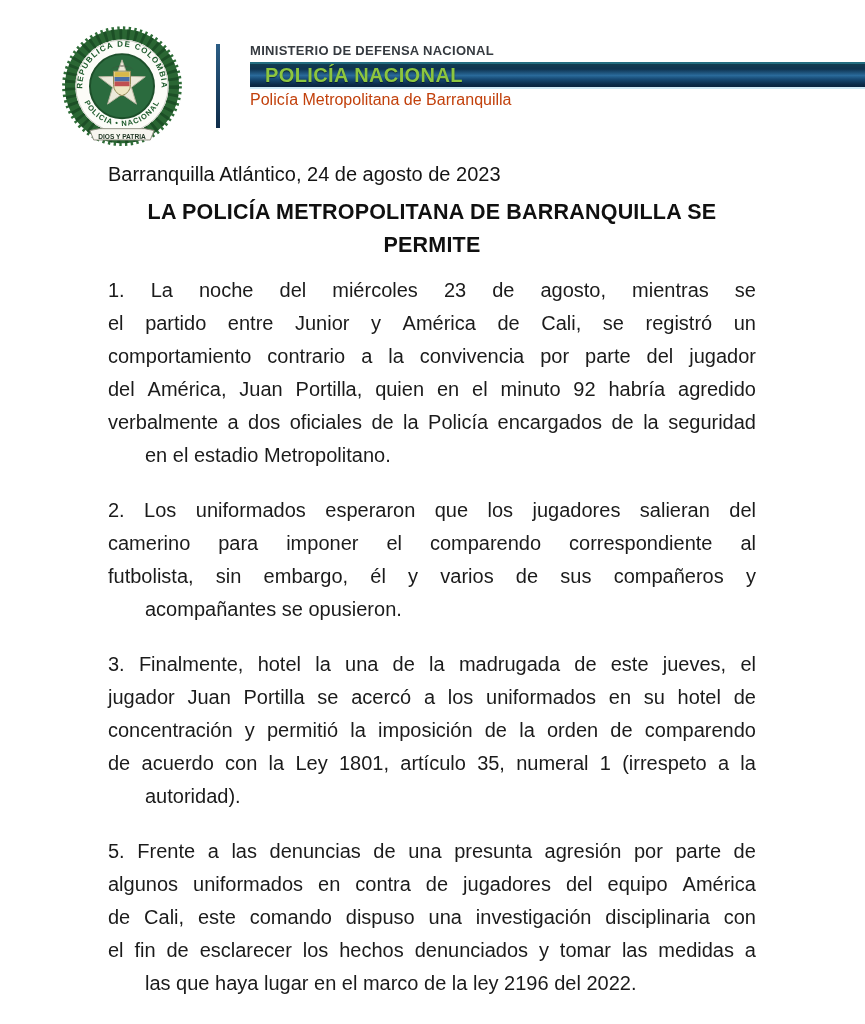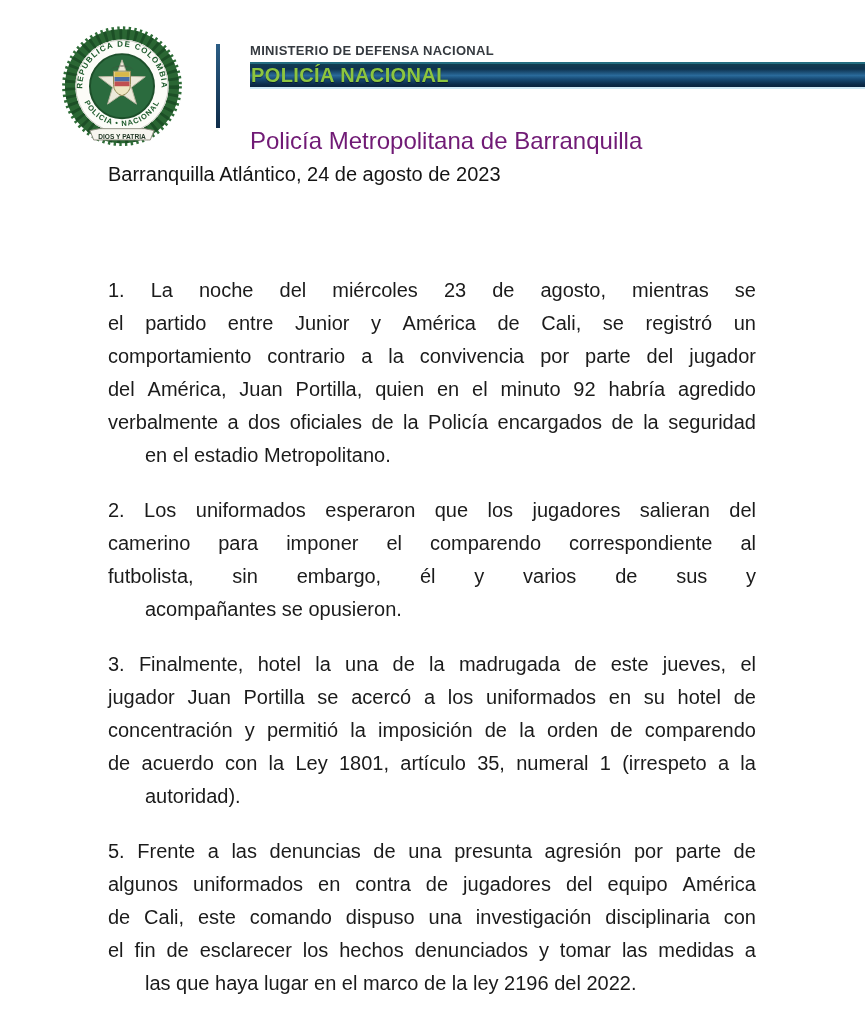--- a/index.html
+++ b/index.html
@@ -16,24 +16,24 @@
          background:linear-gradient(180deg,#2b5d85,#0f2c49);}
   .htext{position:absolute;left:250px;top:41px;right:0;}
   .ministry{font-size:13px;font-weight:bold;color:#353a40;letter-spacing:.3px;height:20px;line-height:20px;}
   .polbar{
     margin-top:1px;height:23px;
     border-top:2px solid #236d80;
     border-bottom:2px solid #cfe9f6;
     background:linear-gradient(180deg,#123c50 0%,#0e3350 22%,#2a6a9a 50%,#174a74 66%,#0b2a47 90%,#0a2440 100%);
     display:flex;align-items:center;
   }
-  .polname{font-size:20px;font-weight:bold;color:#8dc63f;letter-spacing:.4px;padding-left:1px;
+  .polname{font-size:20px;font-weight:bold;color:#8dc63f;letter-spacing:.4px;padding-left:15px;
            text-shadow:0 1px 1px rgba(0,0,0,.5);}
   .office{margin-top:4px;font-size:18.5px;color:#1c1c1c;height:22px;line-height:22px;}
-  .unit{font-size:24px;color:#701a75;height:22px;line-height:22px;margin-top:41px;}
+  .unit{font-size:16px;color:#c2410c;height:22px;line-height:22px;}
 
   
   .dateline{position:absolute;left:108px;top:161px;font-size:20px;line-height:26px;color:#141414;text-align:center;}
   .doc-title{position:absolute;left:100px;top:196px;width:664px;text-align:center;
              font-size:21.5px;font-weight:bold;line-height:33px;color:#101010;letter-spacing:.2px;}
   .doc-body{position:absolute;left:108px;top:274px;width:648px;font-size:20px;color:#1b1b1b;}
   .para{margin:0 0 22px 0;}
   .pline{display:flex;justify-content:space-between;line-height:33px;white-space:pre;}
   .pline.last{display:block;margin-left:37px;}
 </style>
@@ -83,35 +83,36 @@
       <div class="polbar">
         <span class="polname">POLICÍA NACIONAL</span>
       </div>
       <div class="unit">Policía Metropolitana de Barranquilla</div>
     </div>
   </header>
 
   <div class="dateline">Barranquilla Atlántico, 24 de agosto de 2023</div>
 
   <div class="doc-title">
+    <div>LA POLICÍA METROPOLITANA DE BARRANQUILLA SE PERMITE</div>
   </div>
 
   <main class="doc-body">
       <div class="para">
         <div class="pline"><span>1.</span><span>La</span><span>noche</span><span>del</span><span>miércoles</span><span>23</span><span>de</span><span>agosto,</span><span>mientras</span><span>se</span></div>
         <div class="pline"><span>el</span><span>partido</span><span>entre</span><span>Junior</span><span>y</span><span>América</span><span>de</span><span>Cali,</span><span>se</span><span>registró</span><span>un</span></div>
         <div class="pline"><span>comportamiento</span><span>contrario</span><span>a</span><span>la</span><span>convivencia</span><span>por</span><span>parte</span><span>del</span><span>jugador</span></div>
         <div class="pline"><span>del</span><span>América,</span><span>Juan</span><span>Portilla,</span><span>quien</span><span>en</span><span>el</span><span>minuto</span><span>92</span><span>habría</span><span>agredido</span></div>
         <div class="pline"><span>verbalmente</span><span>a</span><span>dos</span><span>oficiales</span><span>de</span><span>la</span><span>Policía</span><span>encargados</span><span>de</span><span>la</span><span>seguridad</span></div>
         <div class="pline last">en el estadio Metropolitano.</div>
       </div>
       <div class="para">
         <div class="pline"><span>2.</span><span>Los</span><span>uniformados</span><span>esperaron</span><span>que</span><span>los</span><span>jugadores</span><span>salieran</span><span>del</span></div>
         <div class="pline"><span>camerino</span><span>para</span><span>imponer</span><span>el</span><span>comparendo</span><span>correspondiente</span><span>al</span></div>
-        <div class="pline"><span>futbolista,</span><span>sin</span><span>embargo,</span><span>él</span><span>y</span><span>varios</span><span>de</span><span>sus</span><span>y</span></div>
+        <div class="pline"><span>futbolista,</span><span>sin</span><span>embargo,</span><span>él</span><span>y</span><span>varios</span><span>de</span><span>sus</span><span>compañeros</span><span>y</span></div>
         <div class="pline last">acompañantes se opusieron.</div>
       </div>
       <div class="para">
         <div class="pline"><span>3.</span><span>Finalmente,</span><span>hotel</span><span>la</span><span>una</span><span>de</span><span>la</span><span>madrugada</span><span>de</span><span>este</span><span>jueves,</span><span>el</span></div>
         <div class="pline"><span>jugador</span><span>Juan</span><span>Portilla</span><span>se</span><span>acercó</span><span>a</span><span>los</span><span>uniformados</span><span>en</span><span>su</span><span>hotel</span><span>de</span></div>
         <div class="pline"><span>concentración</span><span>y</span><span>permitió</span><span>la</span><span>imposición</span><span>de</span><span>la</span><span>orden</span><span>de</span><span>comparendo</span></div>
         <div class="pline"><span>de</span><span>acuerdo</span><span>con</span><span>la</span><span>Ley</span><span>1801,</span><span>artículo</span><span>35,</span><span>numeral</span><span>1</span><span>(irrespeto</span><span>a</span><span>la</span></div>
         <div class="pline last">autoridad).</div>
       </div>
       <div class="para">

